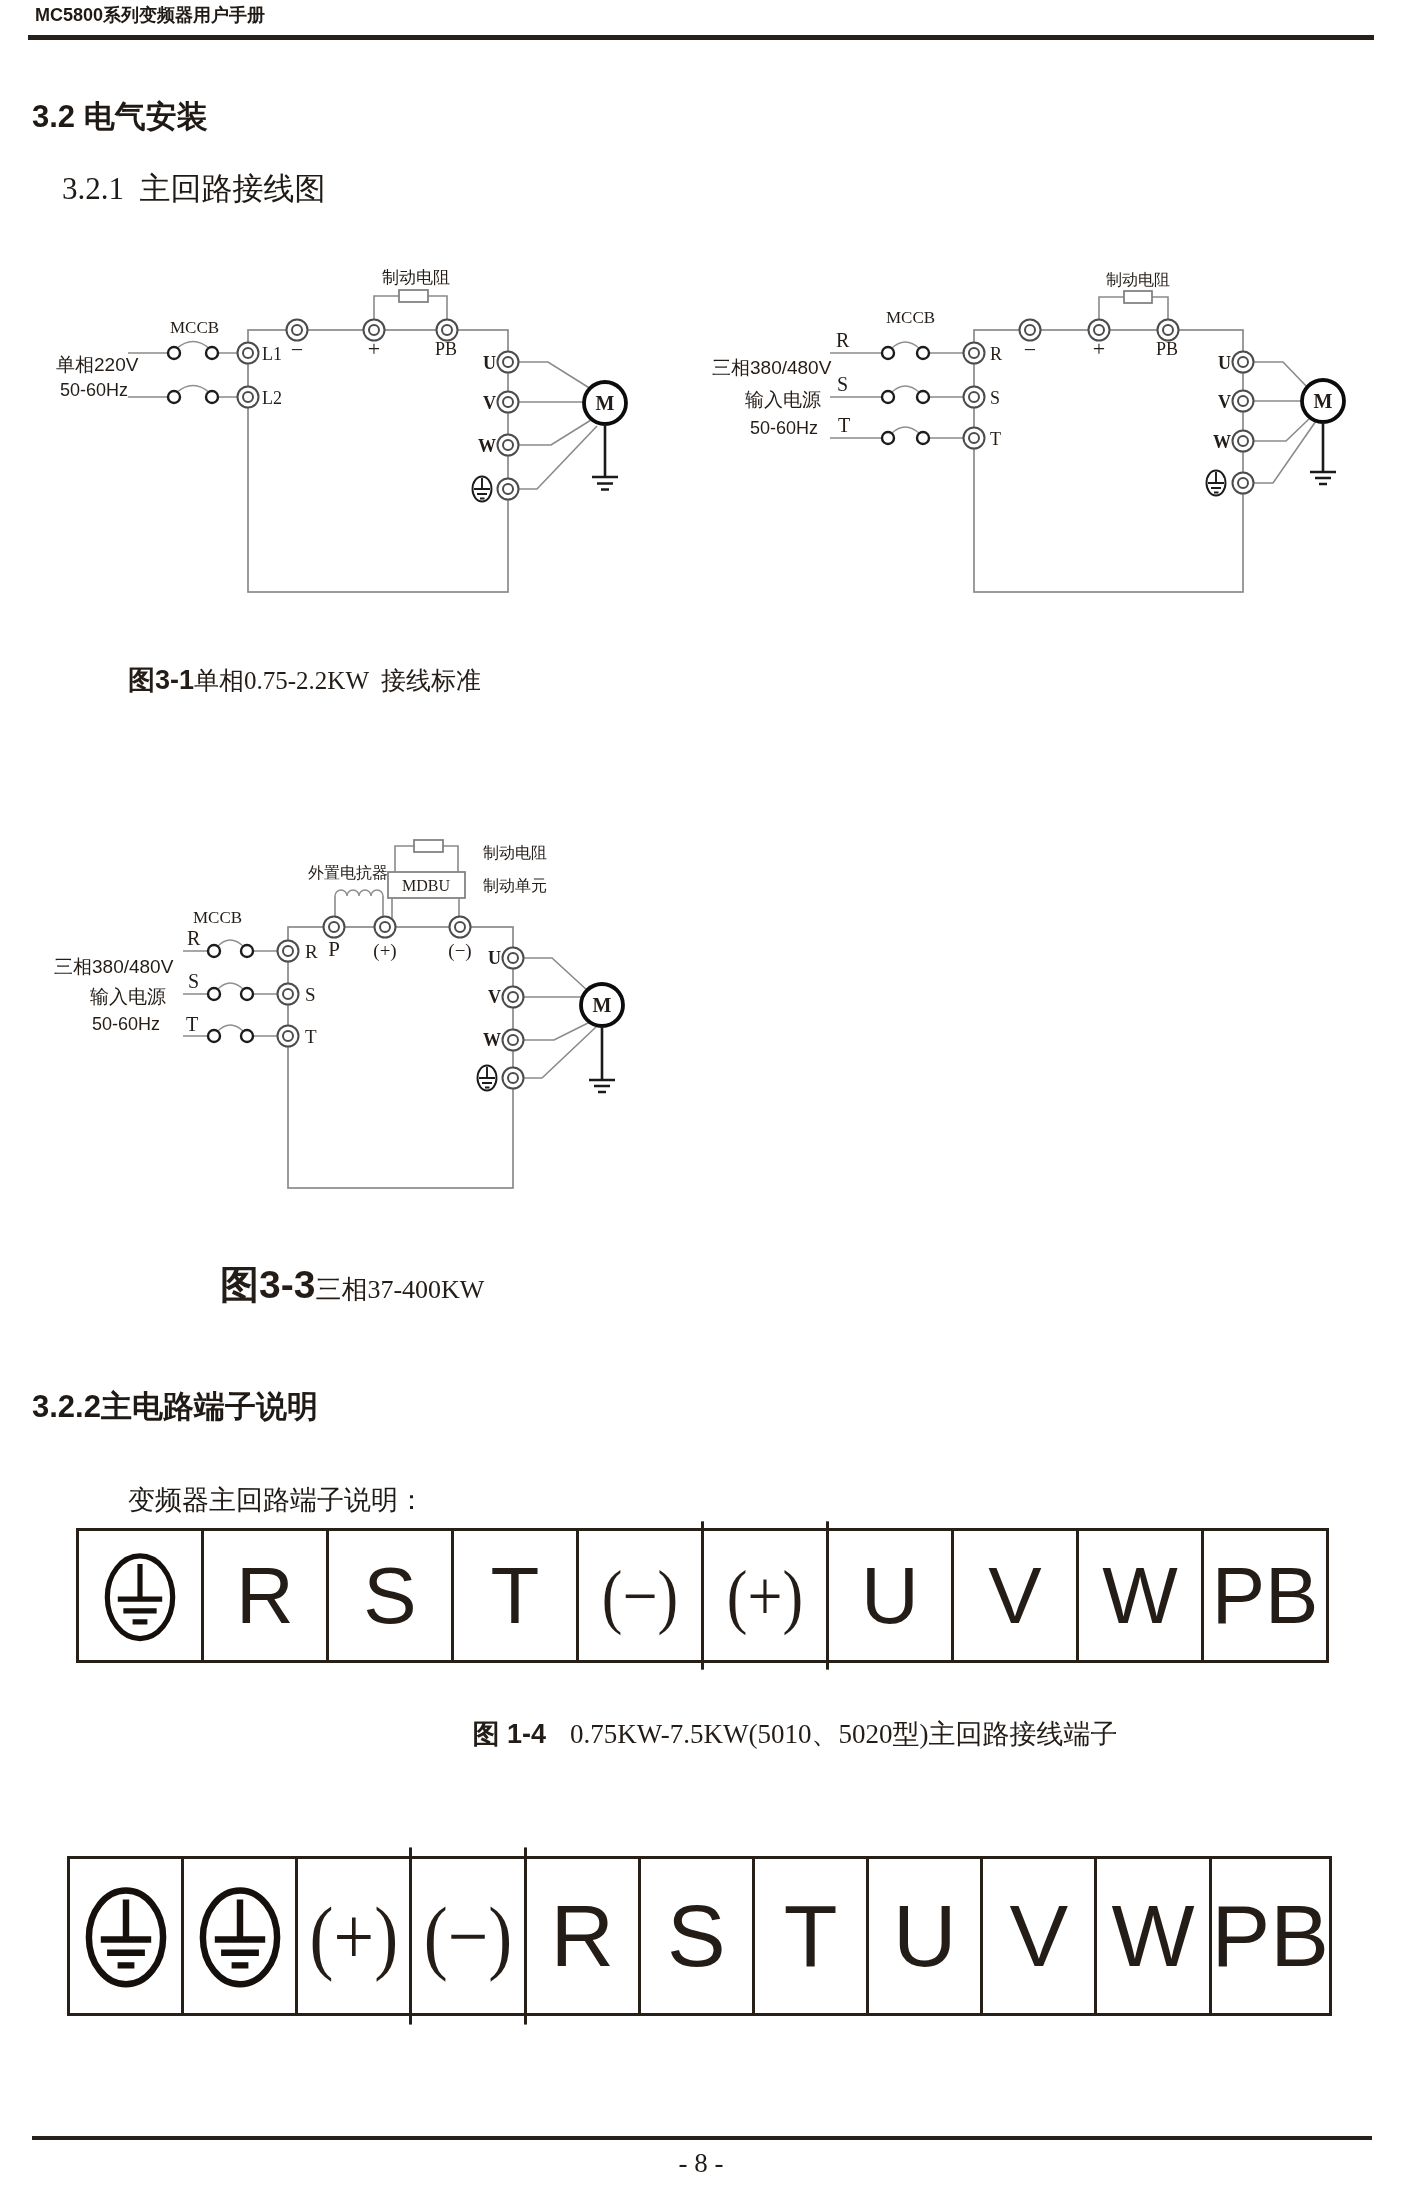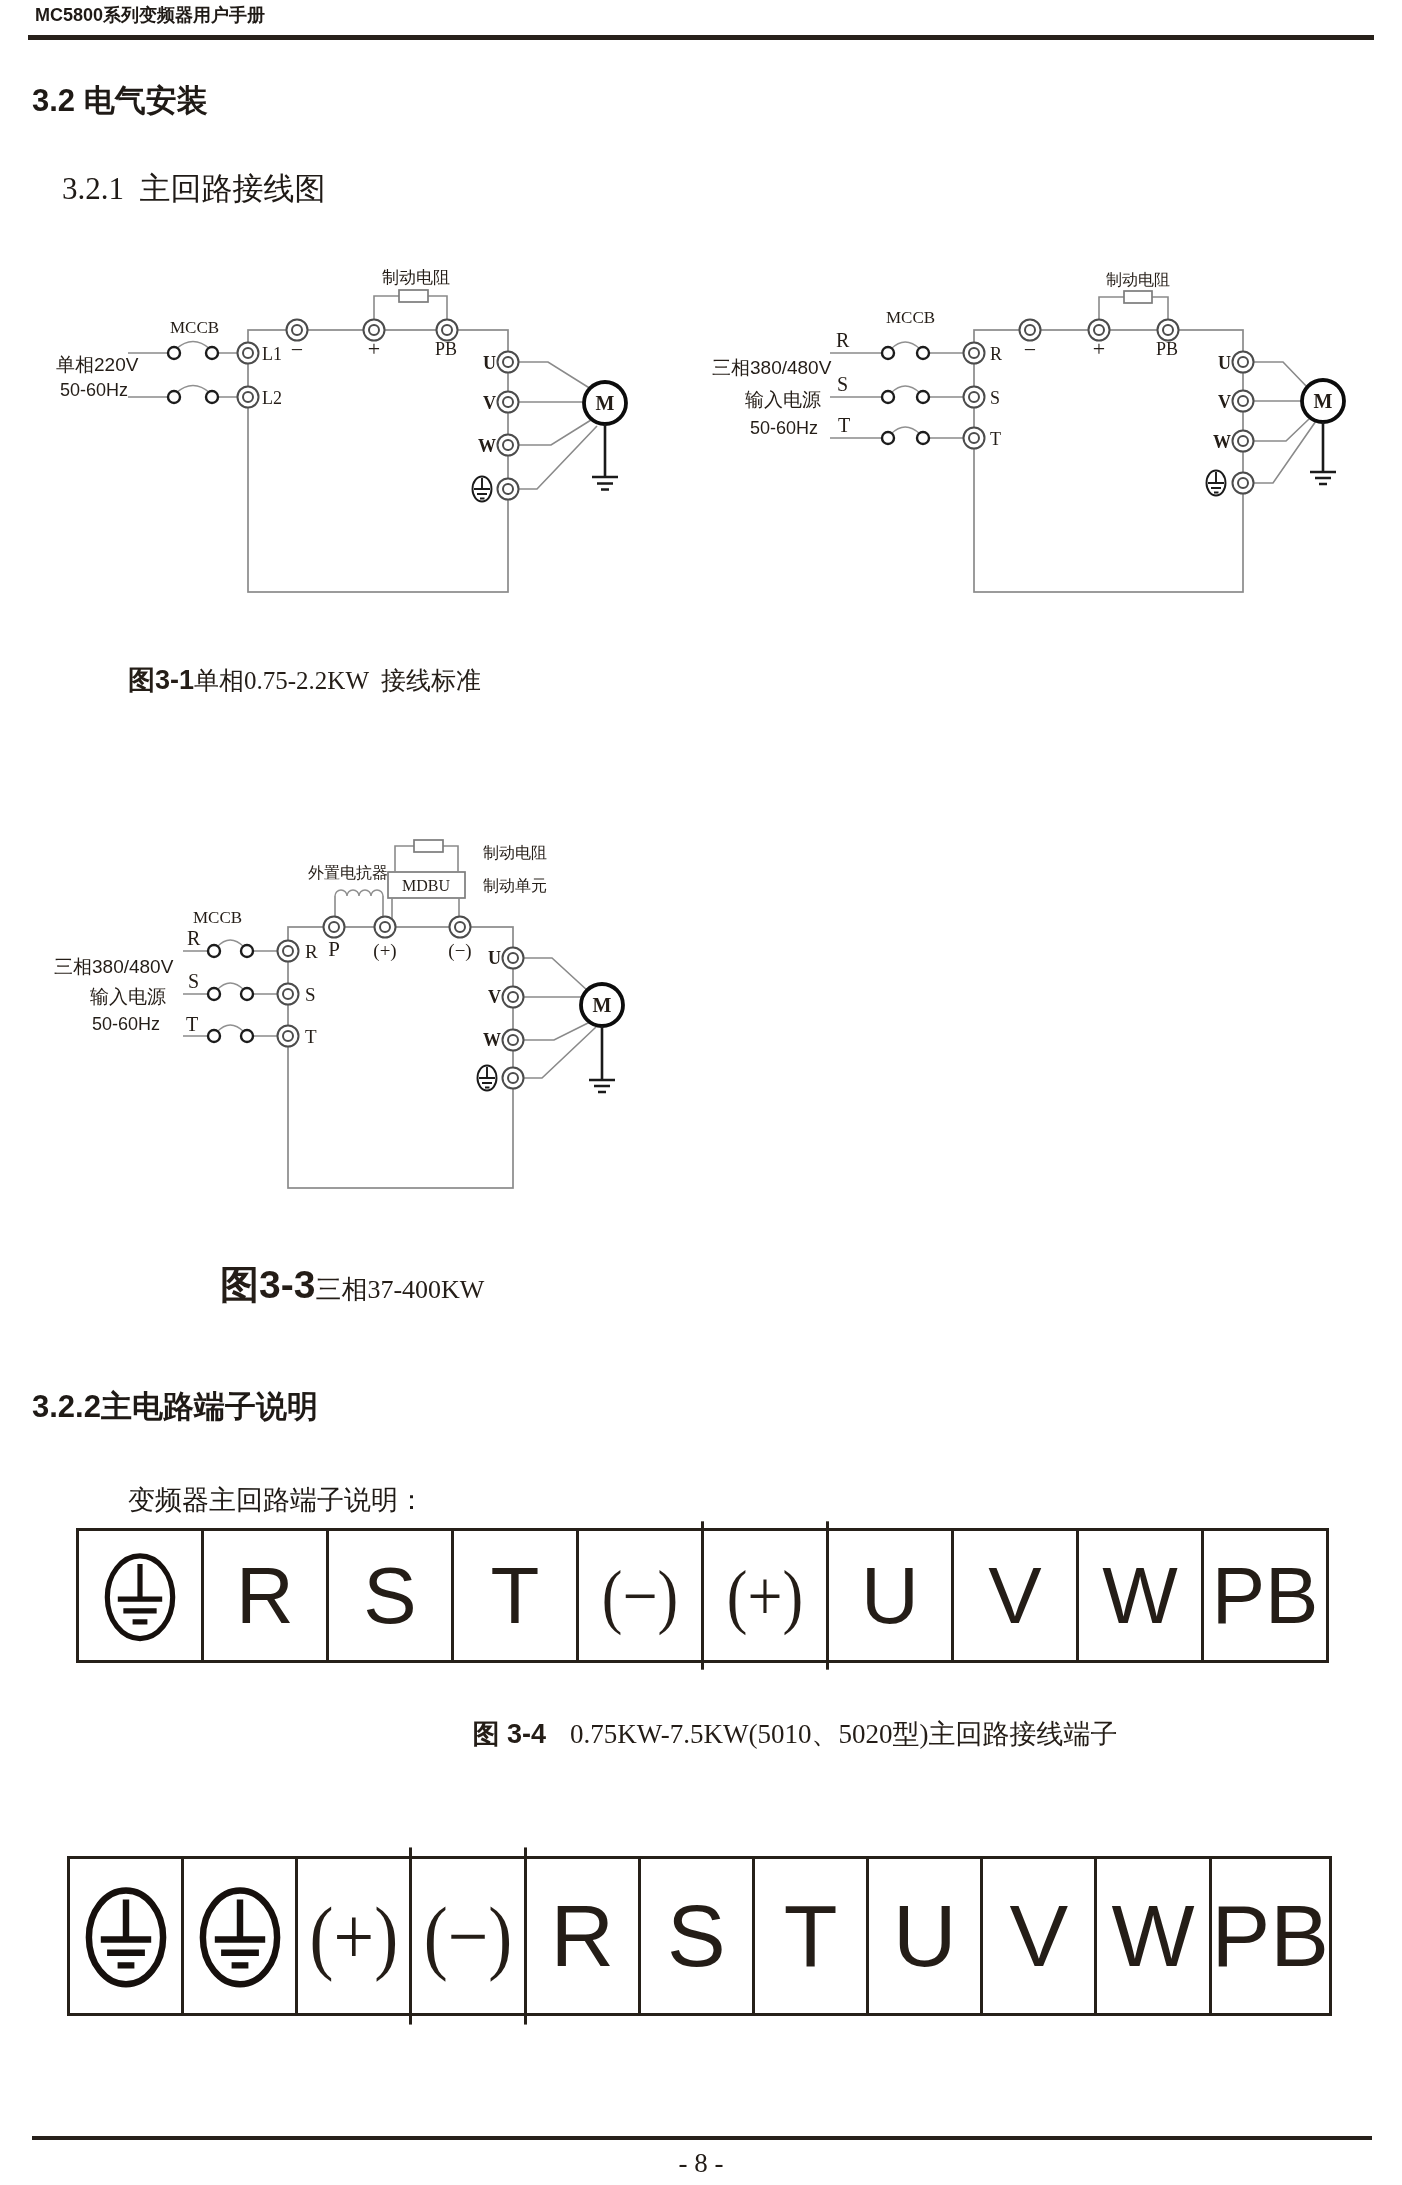--- a/index.html
+++ b/index.html
@@ -42,21 +42,21 @@
   .pe{fill:none;stroke:#16100d;}
 </style>
 </head>
 <body>
 
 <div class="pagewrap">
 
   <div class="abs h-sans" style="left:35px;top:3px;font-size:18px;font-weight:bold;">MC5800系列变频器用户手册</div>
   <div class="abs rule" style="left:28px;top:35px;width:1346px;height:5px;"></div>
 
-  <div class="abs h-sans ws" style="left:32px;top:80px;font-size:31px;">3.2 电气安装</div>
+  <div class="abs h-sans ws" style="left:32px;top:96px;font-size:31px;">3.2 电气安装</div>
   <div class="abs h-serif ws" style="left:46px;top:168px;font-size:31px;">3.2.1  主回路接线图</div>
 
   <svg class="diagram" style="left:30px;top:265px;" width="650" height="345" viewBox="30 265 650 345">
     <rect class="box" x="248" y="330" width="260" height="262"></rect>
     <g>
       <path class="wire" d="M374 330 V296 H399 M428 296 H447 V330"></path>
       <rect class="comp" x="399" y="290" width="29" height="12"></rect>
       <text class="tser" x="416" y="283" font-size="17" text-anchor="middle">制动电阻</text>
     </g>
     <g>
@@ -327,21 +327,21 @@
     <div class="cell letter">S</div>
     <div class="cell letter">T</div>
     <div class="cell paren">(−)</div>
     <div class="cell paren">(+)</div>
     <div class="cell letter">U</div>
     <div class="cell letter">V</div>
     <div class="cell letter">W</div>
     <div class="cell letter">PB</div>
   </div>
 
-  <div class="abs figcap figcap-center" style="top:1716px;font-size:27px;"><span class="num" style="font-size:27px;margin-right:24px;">图 3-4</span><span>0.75KW-7.5KW(5010、5020型)主回路接线端子</span></div>
+  <div class="abs figcap figcap-center" style="top:1716px;font-size:27px;"><span class="num" style="font-size:27px;margin-right:24px;">图 1-4</span><span>0.75KW-7.5KW(5010、5020型)主回路接线端子</span></div>
 
   <div class="strip strip2" style="left:67px;top:1856px;width:1265px;height:160px;">
     <div class="cell">
       <svg class="pe" width="84" height="104" viewBox="0 0 60 74" stroke-width="4.6">
         <ellipse cx="30" cy="38" rx="26.5" ry="33.5"></ellipse>
         <path d="M30 11 V38 M12 39.5 H48 M16.5 49 H43.5 M24 58 H36"></path>
       </svg>
     </div>
     <div class="cell">
       <svg class="pe" width="84" height="104" viewBox="0 0 60 74" stroke-width="4.6">

